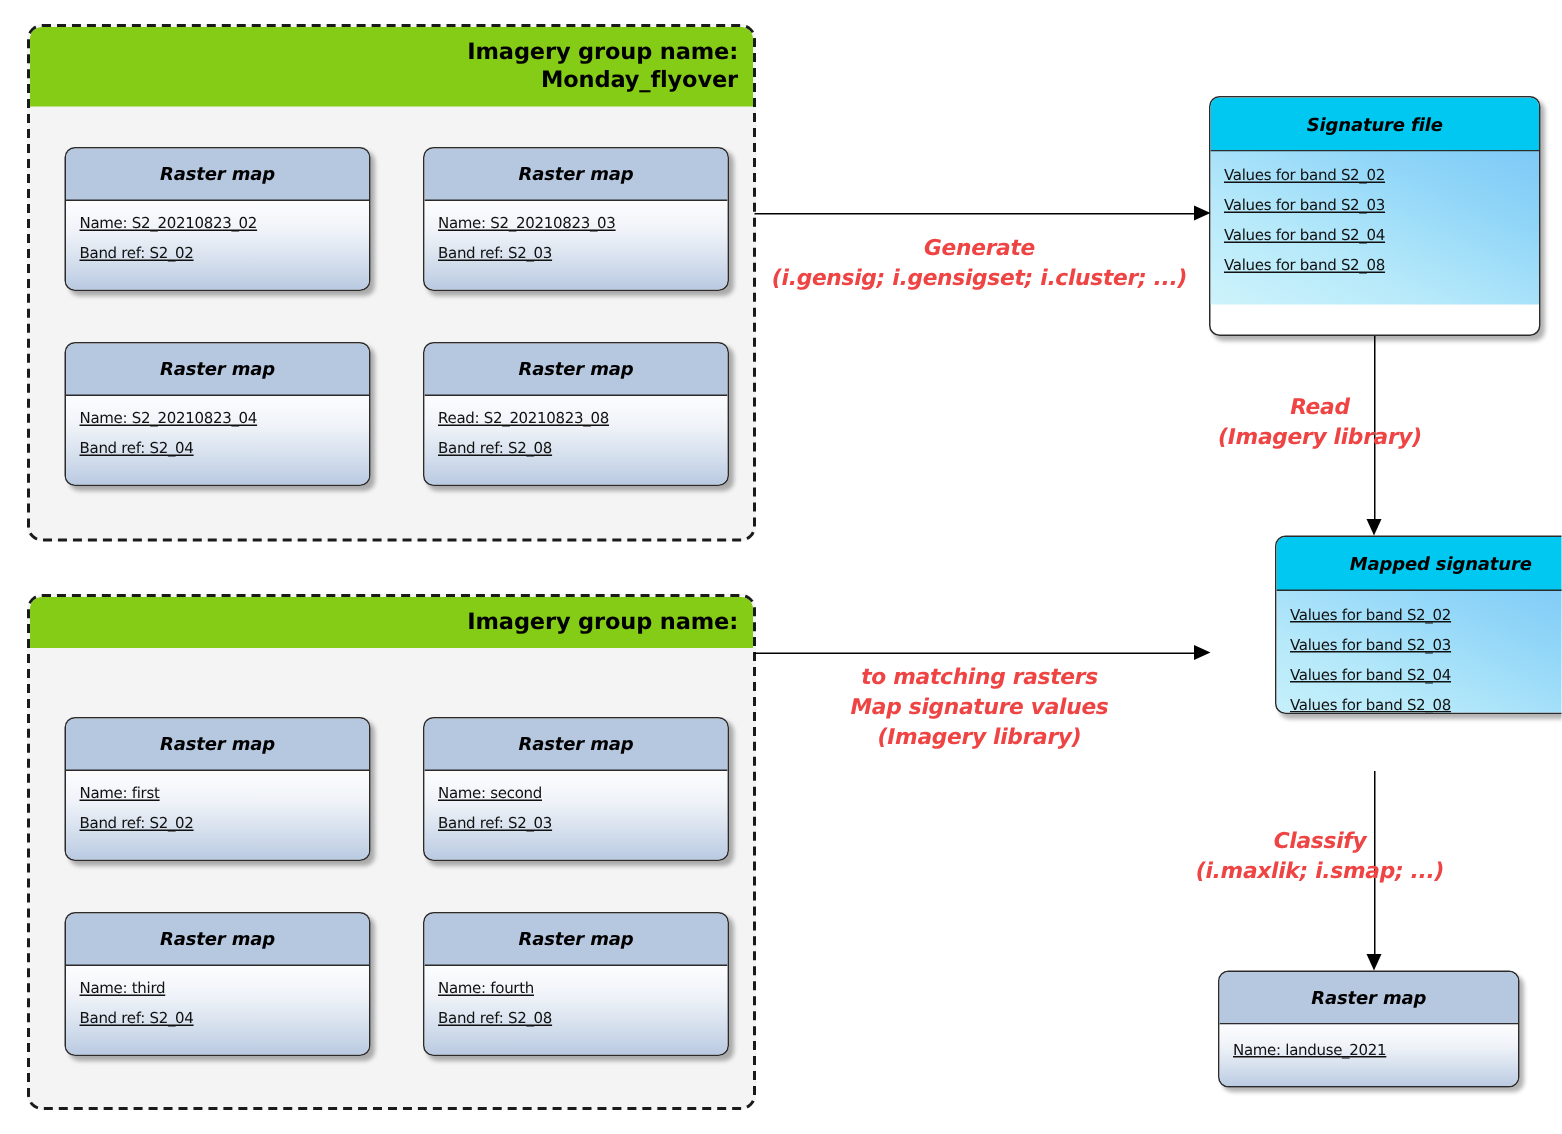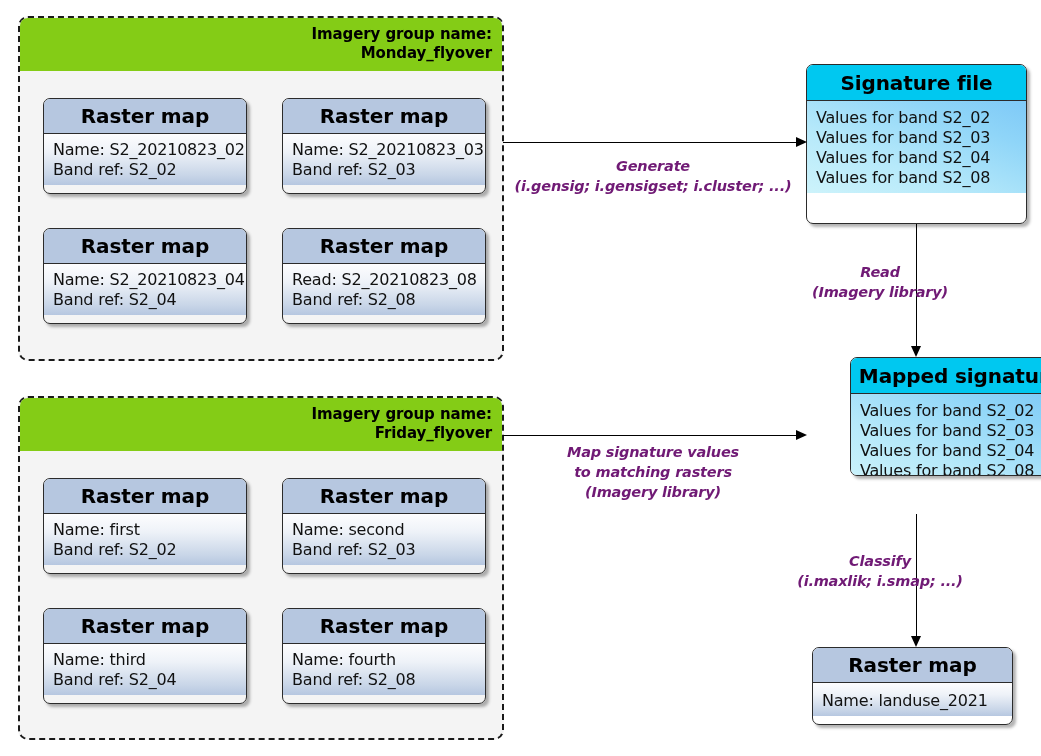--- a/index.html
+++ b/index.html
@@ -46,35 +46,37 @@
     border: 1.3px solid #2b2b2b;
     border-radius: 7px;
     overflow: hidden;
     box-shadow: 3px 3px 3px rgba(0,0,0,0.30);
   }
   .node-head {
     box-sizing: border-box;
     width: 100%;
     text-align: center;
     font-weight: bold;
-    font-size: 20px;
+    font-size: 12px;
     color: #000;
     border-bottom: 1.3px solid #2b2b2b;
     display: flex;
     align-items: center;
     justify-content: center;
     letter-spacing: -0.1px;
+    font-style: italic;
   }
   .node-body {
     box-sizing: border-box;
-    padding: 6px 9px 5px 9px;
-    font-size: 16px;
+    padding: 6px 9px 15px 9px;
+    font-size: 10px;
     line-height: 20px;
     color: #111;
     letter-spacing: -0.2px;
+    text-decoration: underline;
   }
   .node-body .ln { display: block; white-space: nowrap; }
 
   
   .node.raster .node-head { background: #b6c7e0; height: 35px; }
   .node.raster .node-body {
     background: linear-gradient(to bottom, #fdfdfe 0%, #eef2f8 35%, #c9d6e8 80%, #b6c7e0 100%);
   }
   
   .node.sig .node-head { background: #00c8f0; height: 36px; }
@@ -109,21 +111,21 @@
   }
 
   
   .edge-label {
     position: absolute;
     text-align: center;
     font-weight: bold;
     font-style: italic;
     font-size: 14.5px;
     line-height: 20px;
-    color: #701a75;
+    color: #ef4444;
     white-space: nowrap;
     letter-spacing: -0.2px;
   }
   .edge-label .ell { display: block; }
 </style>
 </head>
 <body>
 
 <div class="group-box" style="left:18px; top:16px; width:486px; height:345px;">
   <div class="group-header">
@@ -160,21 +162,20 @@
     <div class="node-body">
       <span class="ln">Read: S2_20210823_08</span>
       <span class="ln">Band ref: S2_08</span>
     </div>
   </div>
 </div>
 
 <div class="group-box" style="left:18px; top:396px; width:486px; height:344px;">
   <div class="group-header">
     <span class="ghl">Imagery group name:</span>
-    <span class="ghl">Friday_flyover</span>
   </div>
 
   <div class="node raster" style="left:23px; top:80px; width:204px; height:96px;">
     <div class="node-head">Raster map</div>
     <div class="node-body">
       <span class="ln">Name: first</span>
       <span class="ln">Band ref: S2_02</span>
     </div>
   </div>
 
@@ -240,22 +241,22 @@
 <div class="vline" style="left:916px; top:224px; height:122px;"></div>
 <div class="arrow-down" style="left:911px; top:346px;"></div>
 <div class="edge-label" style="left:790px; top:262px; width:180px;font-style:italic;">
   <span class="ell">Read</span>
   <span class="ell">(Imagery library)</span>
 </div>
 
 <div class="hline" style="left:503px; top:435px; width:296px;"></div>
 <div class="arrow-right" style="left:796px; top:430px;"></div>
 <div class="edge-label" style="left:512px; top:442px; width:282px;">
+  <span class="ell">to matching rasters</span>
   <span class="ell">Map signature values</span>
-  <span class="ell">to matching rasters</span>
   <span class="ell">(Imagery library)</span>
 </div>
 
 <div class="vline" style="left:916px; top:514px; height:122px;"></div>
 <div class="arrow-down" style="left:911px; top:636px;"></div>
 <div class="edge-label" style="left:785px; top:551px; width:190px;">
   <span class="ell">Classify</span>
   <span class="ell">(i.maxlik; i.smap; ...)</span>
 </div>
 

